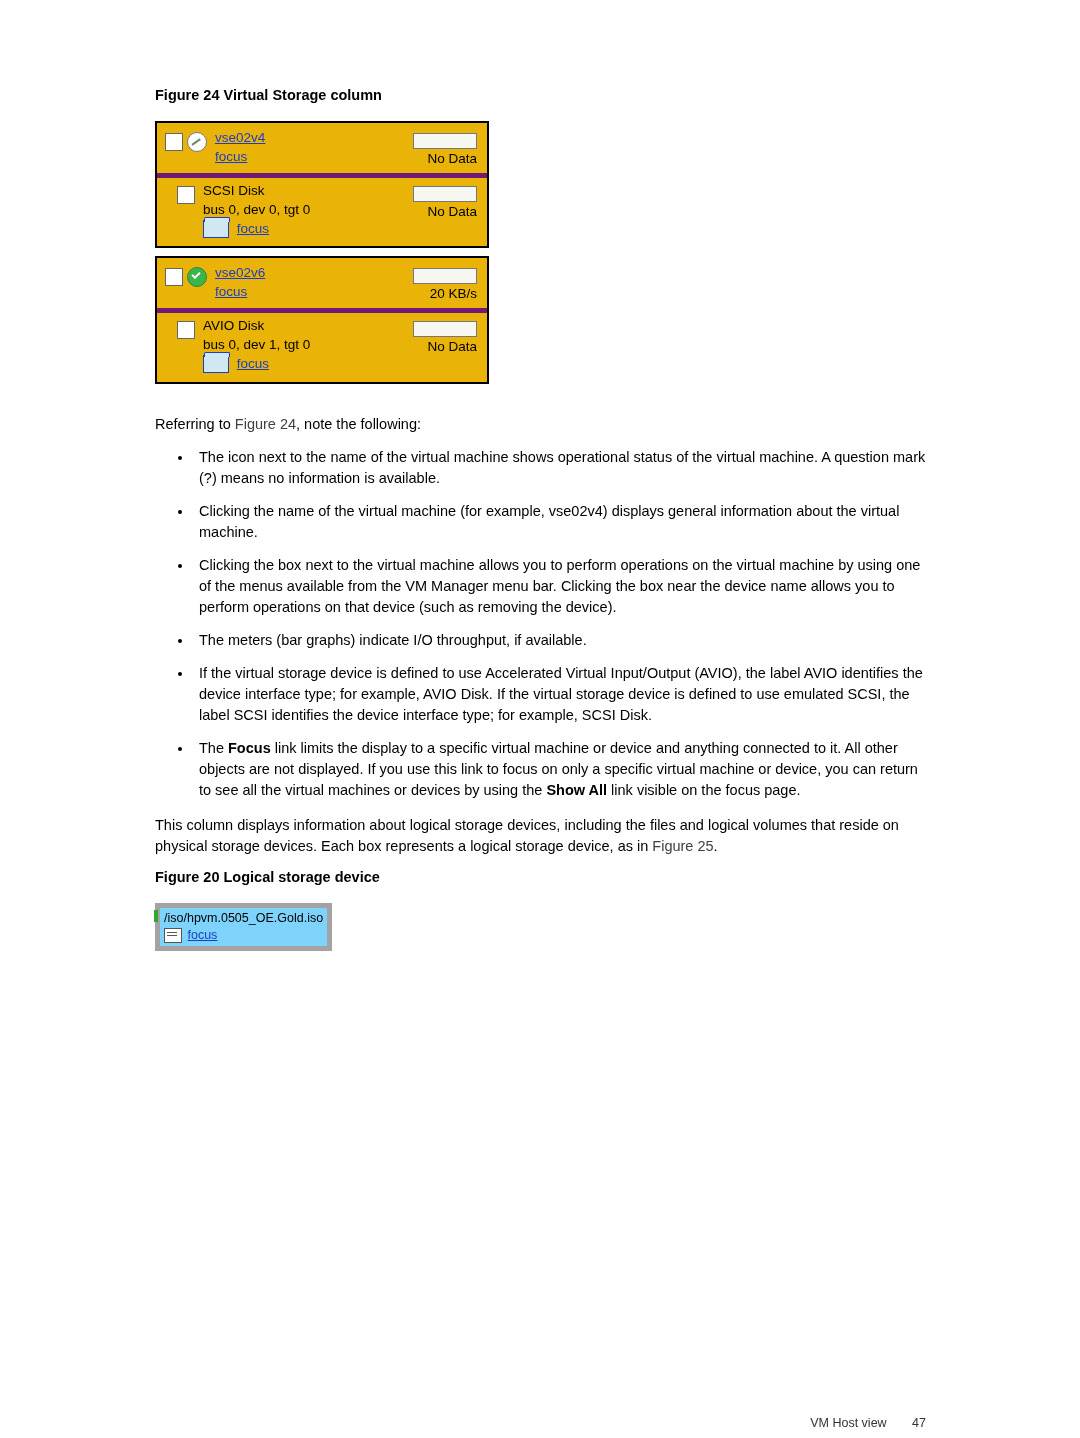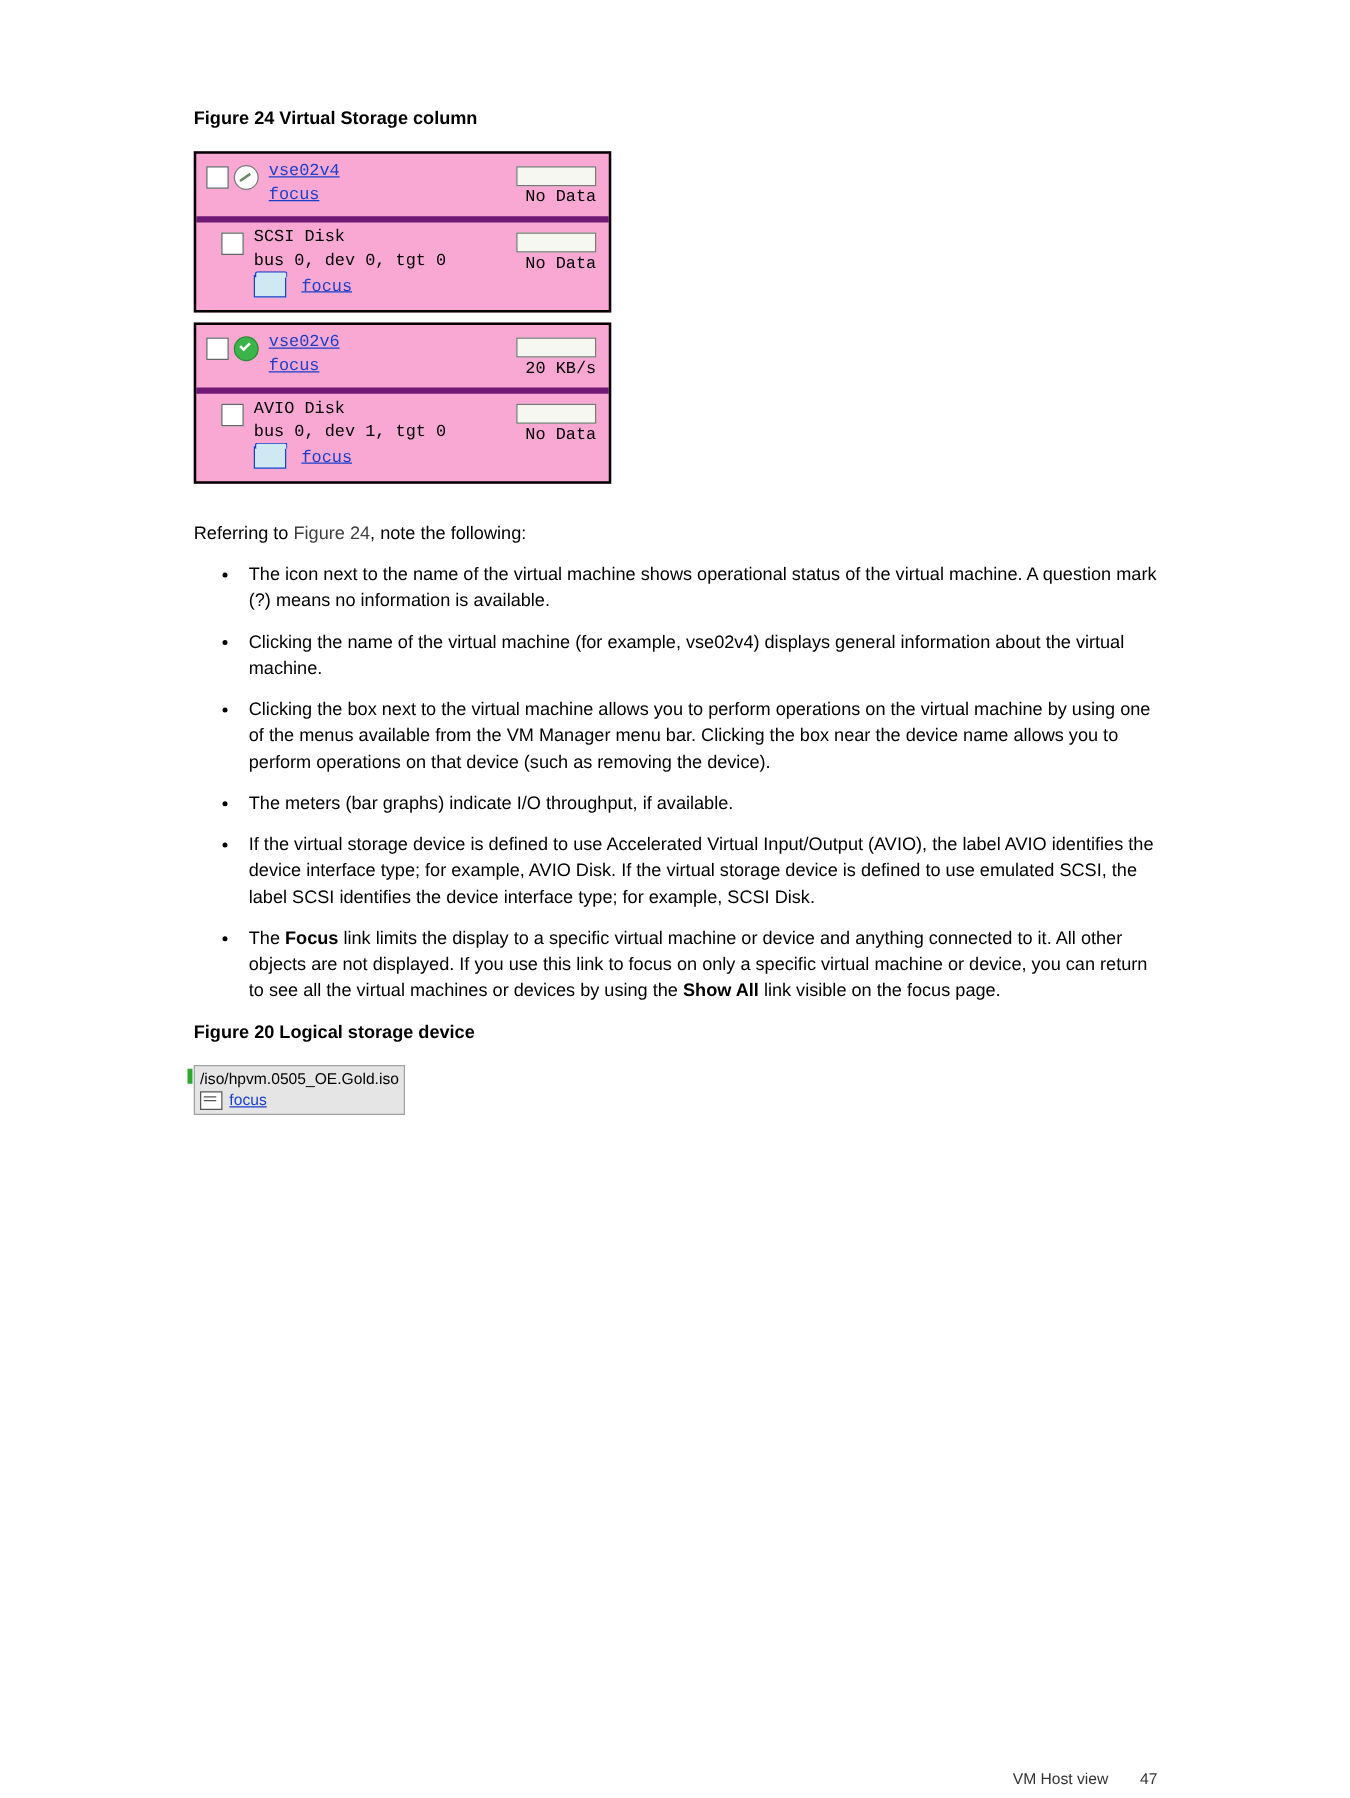--- a/index.html
+++ b/index.html
@@ -21,23 +21,22 @@
   .fig-title {
     font-weight: bold;
     font-size: 14.5px;
     margin-bottom: 18px;
   }
 
   
   .ui-group {
     border: 2px solid #000;
     width: 330px;
-    background: #f9a8d4;
+    background: #eab308;
     margin-bottom: 8px;
-    font-family: Liberation Mono, monospace;
   }
   .vm-row {
     display: flex;
     align-items: flex-start;
     padding: 6px 8px 6px 8px;
   }
   .dev-row {
     display: flex;
     align-items: flex-start;
     padding: 4px 8px 8px 20px;
@@ -155,22 +154,22 @@
   }
 
   .section-head {
     margin: 8px 0 10px 0;
   }
 
   
   .fig25-wrap { margin-top: 12px; }
   .logical-box {
     display: inline-block;
-    border: 1px solid #a3a3a3;
-    background: #e5e5e5;
+    border: 5px solid #a3a3a3;
+    background: #7dd3fc;
     padding: 2px 4px 2px 4px;
     font-size: 12.5px;
     line-height: 1.35;
     position: relative;
   }
   .green-tick {
     position: absolute;
     left: -6px;
     top: 2px;
     width: 4px;
@@ -282,20 +281,23 @@
   <li>Clicking the name of the virtual machine (for example, vse02v4) displays general information about the virtual machine.</li>
   <li>Clicking the box next to the virtual machine allows you to perform operations on the virtual machine by using one of the menus available from the VM Manager menu bar. Clicking the box near the device name allows you to perform operations on that device (such as removing the device).</li>
   <li>The meters (bar graphs) indicate I/O throughput, if available.</li>
   <li>If the virtual storage device is defined to use Accelerated Virtual Input/Output (AVIO), the label AVIO identifies the device interface type; for example, AVIO Disk. If the virtual storage device is defined to use emulated SCSI, the label SCSI identifies the device interface type; for example, SCSI Disk.</li>
   <li>
     <span>The </span><strong>Focus</strong><span> link limits the display to a specific virtual machine or device and anything connected to it. All other objects are not displayed. If you use this link to focus on only a specific virtual machine or device, you can return to see all the virtual machines or devices by using the </span><strong>Show All</strong><span> link visible on the focus page.</span>
   </li>
 </ul>
 
 
+<p class="para">
+  <span>This column displays information about logical storage devices, including the files and logical volumes that reside on physical storage devices. Each box represents a logical storage device, as in </span><span class="ref-link">Figure 25</span><span>.</span>
+</p>
 
 <div class="fig-title">Figure 20 Logical storage device</div>
 
 <div class="fig25-wrap">
   <div class="logical-box">
     <div class="green-tick"></div>
     <div>/iso/hpvm.0505_OE.Gold.iso</div>
     <span class="file-icon"></span>
     <span class="ui-link">focus</span>
   </div>

